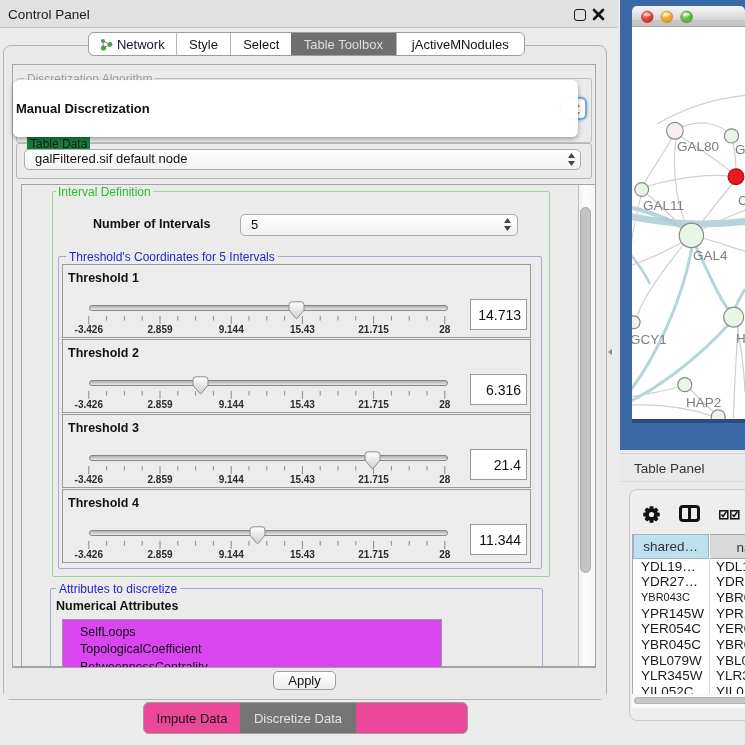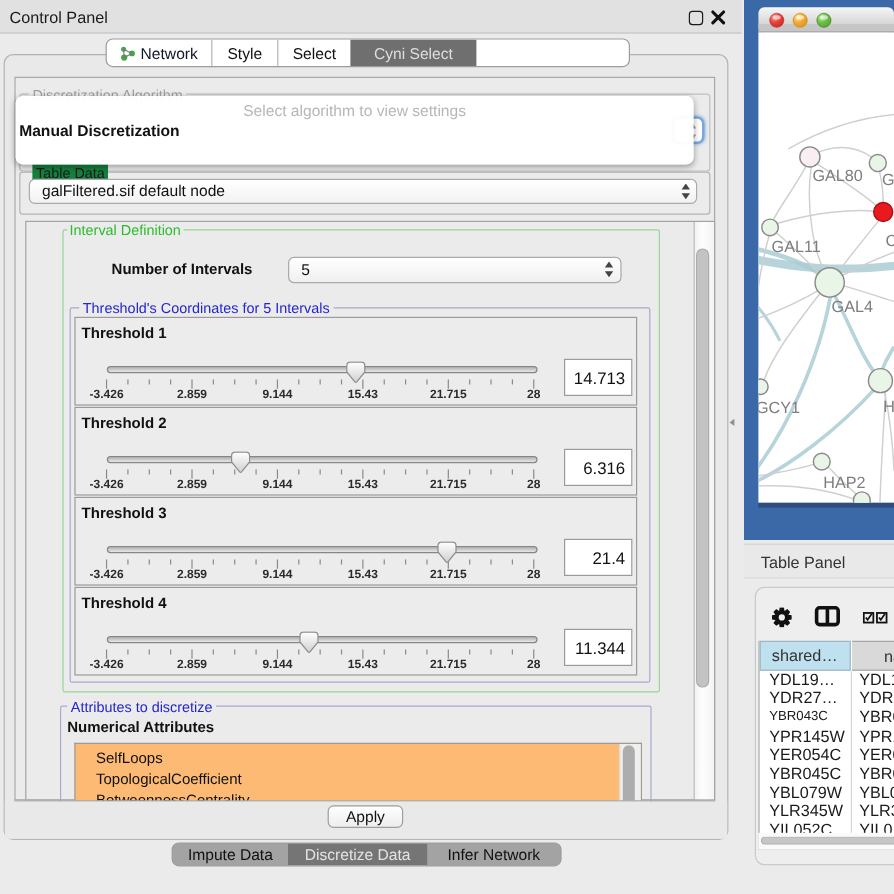--- a/index.html
+++ b/index.html
@@ -20,21 +20,22 @@
 <div class="abs" style="left:88px;top:32px;width:437px;height:24px;background:#fff;border:1px solid #9d9d9d;border-radius:6px;overflow:hidden;display:flex">
  <div style="width:88px;border-right:1px solid #b5b5b5;display:flex;align-items:center;justify-content:center;font-size:13px;color:#0f172a">
   <svg width="13" height="13" style="margin-right:4px">
           <circle cx="3" cy="3" r="2.1" fill="#45a845"></circle>
           <circle cx="3.5" cy="10" r="2.6" fill="#45a845"></circle>
           <circle cx="10" cy="6.5" r="2.4" fill="#45a845"></circle>
           <path d="M3,3 L10,6.5 L3.5,10 M3,3 L3.5,10" stroke="#777" stroke-width="0.9" fill="none"></path>
         </svg>Network</div>
  <div style="width:55px;border-right:1px solid #b5b5b5;display:flex;align-items:center;justify-content:center;font-size:13px;color:#111">Style</div>
  <div style="width:60px;display:flex;align-items:center;justify-content:center;font-size:13px;color:#111">Select</div>
- <div style="width:105px;background:#6f6f6f;display:flex;align-items:center;justify-content:center;font-size:13px;color:#dedede">Cyni Select</div>
+ <div style="width:105px;background:#6f6f6f;display:flex;align-items:center;justify-content:center;font-size:13px;color:#dedede">Table Toolbox</div>
+ <div style="width:129px;border-left:1px solid #b5b5b5;display:flex;align-items:center;justify-content:center;font-size:13px;color:#111">jActiveMNodules</div>
 </div>
 
 <div class="abs" style="left:12px;top:64px;width:584px;height:603px;border:1px solid #a8a8a8;background:#ebebeb"></div>
 
 <div class="abs" style="left:16px;top:78px;width:576px;height:65px;border:1px solid #c0c0c0;border-radius:3px"></div>
 <div class="abs" style="left:24px;top:72px;font-size:12px;color:#9f9f9f;background:#ebebeb;padding:0 3px">Discretization Algorithm</div>
 <div class="abs" style="left:560px;top:97px;width:27px;height:23px;background:#fff;border:2px solid #7aa8db;border-radius:6px;box-shadow:0 0 3px #7aa8db"></div>
 <svg class="abs" style="left:573px;top:102px" width="8" height="14">
       <path d="M4,0 L7.2,5 L0.8,5 Z" fill="#9a9a9a"></path>
       <path d="M4,15 L7.2,10 L0.8,10 Z" fill="#9a9a9a"></path>
@@ -232,37 +233,36 @@
           <stop offset="1" stop-color="#cfcfcf"></stop>
         </linearGradient>
       </defs>
       <path d="M1,3.8 Q1,0.8 4,0.8 L13,0.8 Q16,0.8 16,3.8 L16,9 L9.3,17.3 Q8.5,18.2 7.7,17.3 L1,9 Z" fill="url(#thg4)" stroke="#8d8d8d" stroke-width="1"></path>
     </svg>
 <div style="position:absolute;left:470px;top:524px;width:57px;height:31px;background:#fff;border:1px solid #9a9a9a;font-size:14px;color:#111;text-align:right;line-height:31px;padding-right:5px">11.344</div>
 
 <div class="abs" style="left:50px;top:588px;width:493px;height:95px;border:1px solid #a9a9cf;border-radius:2px"></div>
 <div class="abs" style="left:56px;top:582px;font-size:12px;color:#2525cd;background:#ebebeb;padding:0 3px">Attributes to discretize</div>
 <div class="abs" style="left:56px;top:599px;font-size:12.5px;font-weight:bold;color:#111">Numerical Attributes</div>
-<div class="abs" style="left:62px;top:619px;width:473px;height:48px;background:#fdba74;border:1px solid #9b9b9b;border-bottom:none;overflow:hidden">
+<div class="abs" style="left:62px;top:619px;width:380px;height:48px;background:#d946ef;border:1px solid #9b9b9b;border-bottom:none;overflow:hidden">
  <div style="position:absolute;left:17px;top:4.5px;font-size:12.5px;color:#111">SelfLoops</div>
  <div style="position:absolute;left:17px;top:22px;font-size:12.5px;color:#111">TopologicalCoefficient</div>
  <div style="position:absolute;left:17px;top:39.5px;font-size:12.5px;color:#111">BetweennessCentrality</div>
  <div style="position:absolute;left:453px;top:0;width:20px;height:48px;background:#efefef;border-left:1px solid #d9d9d9"></div>
  <div style="position:absolute;left:455.5px;top:1px;width:10px;height:47px;background:#adadad;border-radius:5px 5px 0 0"></div>
 </div>
 <div class="abs" style="left:12px;top:666.5px;width:584px;height:1px;background:#a3a3a3"></div>
 
 <div class="abs" style="left:4px;top:667.5px;width:602px;height:31px;background:#e9e9e9"></div>
 
 <div class="abs" style="left:273px;top:671px;width:63px;height:19px;background:linear-gradient(#ffffff,#ededed);border:1px solid #9e9e9e;border-radius:5px;text-align:center;font-size:13px;line-height:17px;color:#111">Apply</div>
 
-<div class="abs" style="left:143px;top:702px;width:325px;height:20px;background:#a3a3a3;border:1px solid #9d9d9d;border-radius:6px;overflow:hidden;display:flex">
+<div class="abs" style="left:143px;top:702px;width:325px;height:32px;background:#ec4899;border:1px solid #9d9d9d;border-radius:6px;overflow:hidden;display:flex">
  <div style="width:96px;display:flex;align-items:center;justify-content:center;font-size:13px;color:#111">Impute Data</div>
  <div style="width:116px;background:#757575;display:flex;align-items:center;justify-content:center;font-size:13px;color:#e3e3e3">Discretize Data</div>
- <div style="width:111px;display:flex;align-items:center;justify-content:center;font-size:13px;color:#111">Infer Network</div>
 </div>
 
 <svg class="abs" style="left:607px;top:348px" width="6" height="8">
       <path d="M5,1 L1,4 L5,7 Z" fill="#8f8f8f"></path>
     </svg>
 
 <svg width="125" height="450" viewBox="0 0 125 450" style="position:absolute;left:620px;top:0">
 <defs>
 <linearGradient id="mtb" x1="0" y1="0" x2="0" y2="1">
  <stop offset="0" stop-color="#f6f6f6"></stop>
@@ -398,15 +398,14 @@
     <div style="position:absolute;left:641px;top:652.7px;height:15.7px;line-height:15.7px;font-size:13.5px;color:#1a1a1a">YBL079W</div>
     <div style="position:absolute;left:716px;top:652.7px;height:15.7px;line-height:15.7px;font-size:13.5px;color:#1a1a1a">YBL0</div>
     <div style="position:absolute;left:641px;top:668.4px;height:15.7px;line-height:15.7px;font-size:13.5px;color:#1a1a1a">YLR345W</div>
     <div style="position:absolute;left:716px;top:668.4px;height:15.7px;line-height:15.7px;font-size:13.5px;color:#1a1a1a">YLR3</div>
     <div style="position:absolute;left:641px;top:684.1px;height:15.7px;line-height:15.7px;font-size:13.5px;color:#1a1a1a">YIL052C</div>
     <div style="position:absolute;left:716px;top:684.1px;height:15.7px;line-height:15.7px;font-size:13.5px;color:#1a1a1a">YIL0</div>
 <div class="abs" style="left:632px;top:694px;width:113px;height:14px;background:#fafafa"></div>
 <div class="abs" style="left:634px;top:696.5px;width:111px;height:7.5px;background:#c6c6c6;border:1px solid #b2b2b2;border-radius:4px 0 0 4px;border-right:none"></div>
 
 <div class="abs" style="left:13px;top:80px;width:565px;height:57px;background:rgba(255,255,255,0.96);border-radius:6px;box-shadow:0 2px 5px rgba(0,0,0,0.35);z-index:20"></div>
-<div class="abs" style="left:13px;top:85px;width:565px;text-align:center;font-size:13px;color:#b7b7b7;z-index:21">Select algorithm to view settings</div>
 <div class="abs" style="left:16px;top:101px;font-size:13px;font-weight:bold;color:#111;z-index:21">Manual Discretization</div>
 
 </div>
 </body></html>

